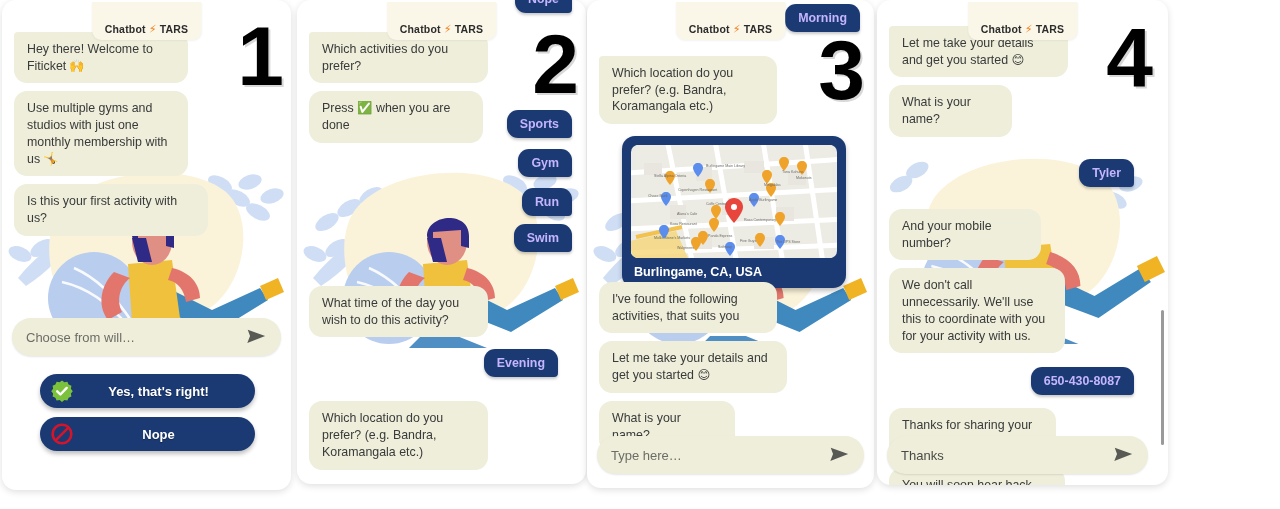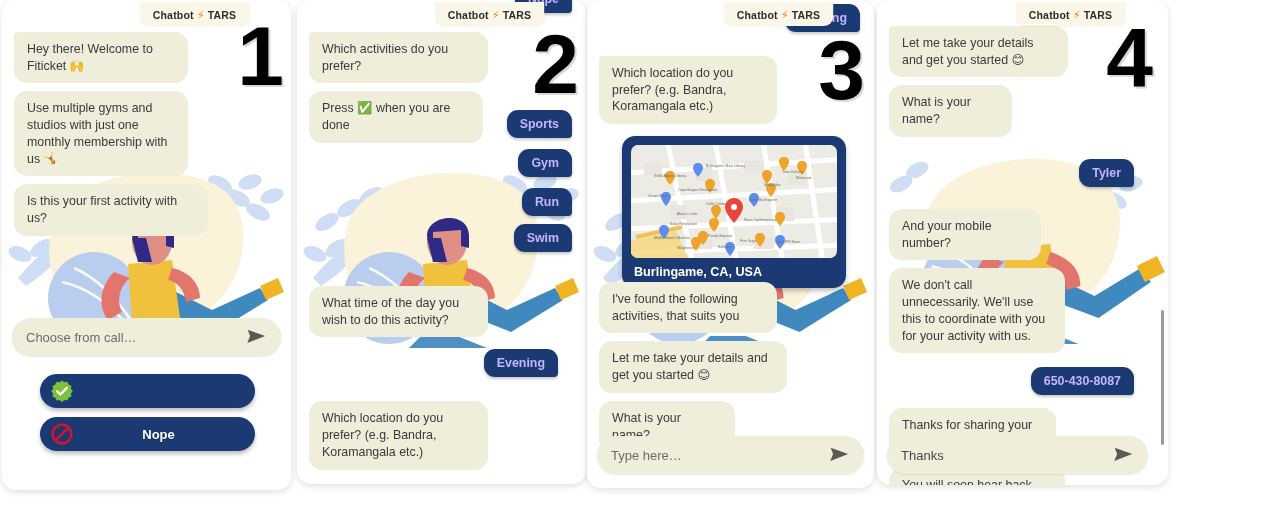--- a/index.html
+++ b/index.html
@@ -31,26 +31,25 @@
 
   
   .illus{position:absolute;left:0;right:0;pointer-events:none;z-index:0;}
   .illus svg{display:block;width:100%;height:100%;}
 
   
   .badge{
     position:absolute;top:2px;left:50%;transform:translateX(-50%);
     background:#faf6e8;
     border-radius:0 0 9px 9px;
-    padding:7px 13px 4px 13px;
+    padding:21px 13px 4px 13px;
     font-size:10.5px;font-weight:bold;color:#2c2c2c;
     letter-spacing:.2px;white-space:nowrap;
     z-index:40;
     box-shadow:0 1px 2px rgba(0,0,0,.05);
-    margin-left:48px;
   }
   .badge .bolt{color:#f5801e;font-size:11px;margin:0 3px;}
 
   
   .stepnum{
     position:absolute;
     font-size:84px;line-height:.82;
     font-weight:bold;color:#000;
     text-shadow:2px 2px 0 #d8d8d8;
     z-index:30;font-family:"Liberation Sans",sans-serif;
@@ -209,36 +208,37 @@
         </div>
         <div class="row bot">
           <div class="bubble" style="max-width:70%;">Use multiple gyms and studios with just one monthly membership with us 🤸</div>
         </div>
         <div class="row bot">
           <div class="bubble" style="max-width:78%;">Is this your first activity with us?</div>
         </div>
       </div>
 
       <div class="composer" style="top:318px;">
-        <div class="ph">Choose from call…</div>
+        <div class="ph">Choose from will…</div>
         <span class="send">
           <svg viewBox="0 0 24 24">
               <path d="M2.5 18.5 L22 11 L3 4 L5.5 11 Z" fill="#5a5a55"></path>
             </svg>
         </span>
       </div>
 
       <div class="choices" style="top:374px;">
         <div class="choicebtn">
           <span class="cicon">
             <svg viewBox="0 0 24 24">
               <path d="M12 1.4 l2.4 1.9 3-.5 1.2 2.8 2.8 1.2 -.5 3 1.9 2.4 -1.9 2.4 .5 3 -2.8 1.2 -1.2 2.8 -3-.5 -2.4 1.9 -2.4-1.9 -3 .5 -1.2-2.8 -2.8-1.2 .5-3 -1.9-2.4 1.9-2.4 -.5-3 2.8-1.2 1.2-2.8 3 .5z" fill="#7cc13b"></path>
               <path d="M7.2 12.3 l3.2 3.2 6.3-6.6" stroke="#fff" stroke-width="2.4" fill="none" stroke-linecap="round" stroke-linejoin="round"></path>
             </svg>
           </span>
+          <span class="lbl">Yes, that's right!</span>
         </div>
         <div class="choicebtn">
           <span class="cicon">
             <svg viewBox="0 0 24 24">
               <circle cx="12" cy="12" r="9.3" fill="none" stroke="#d3152b" stroke-width="2.6"></circle>
               <line x1="5.6" y1="18.4" x2="18.4" y2="5.6" stroke="#d3152b" stroke-width="2.6"></line>
             </svg>
           </span>
           <span class="lbl">Nope</span>
         </div>

